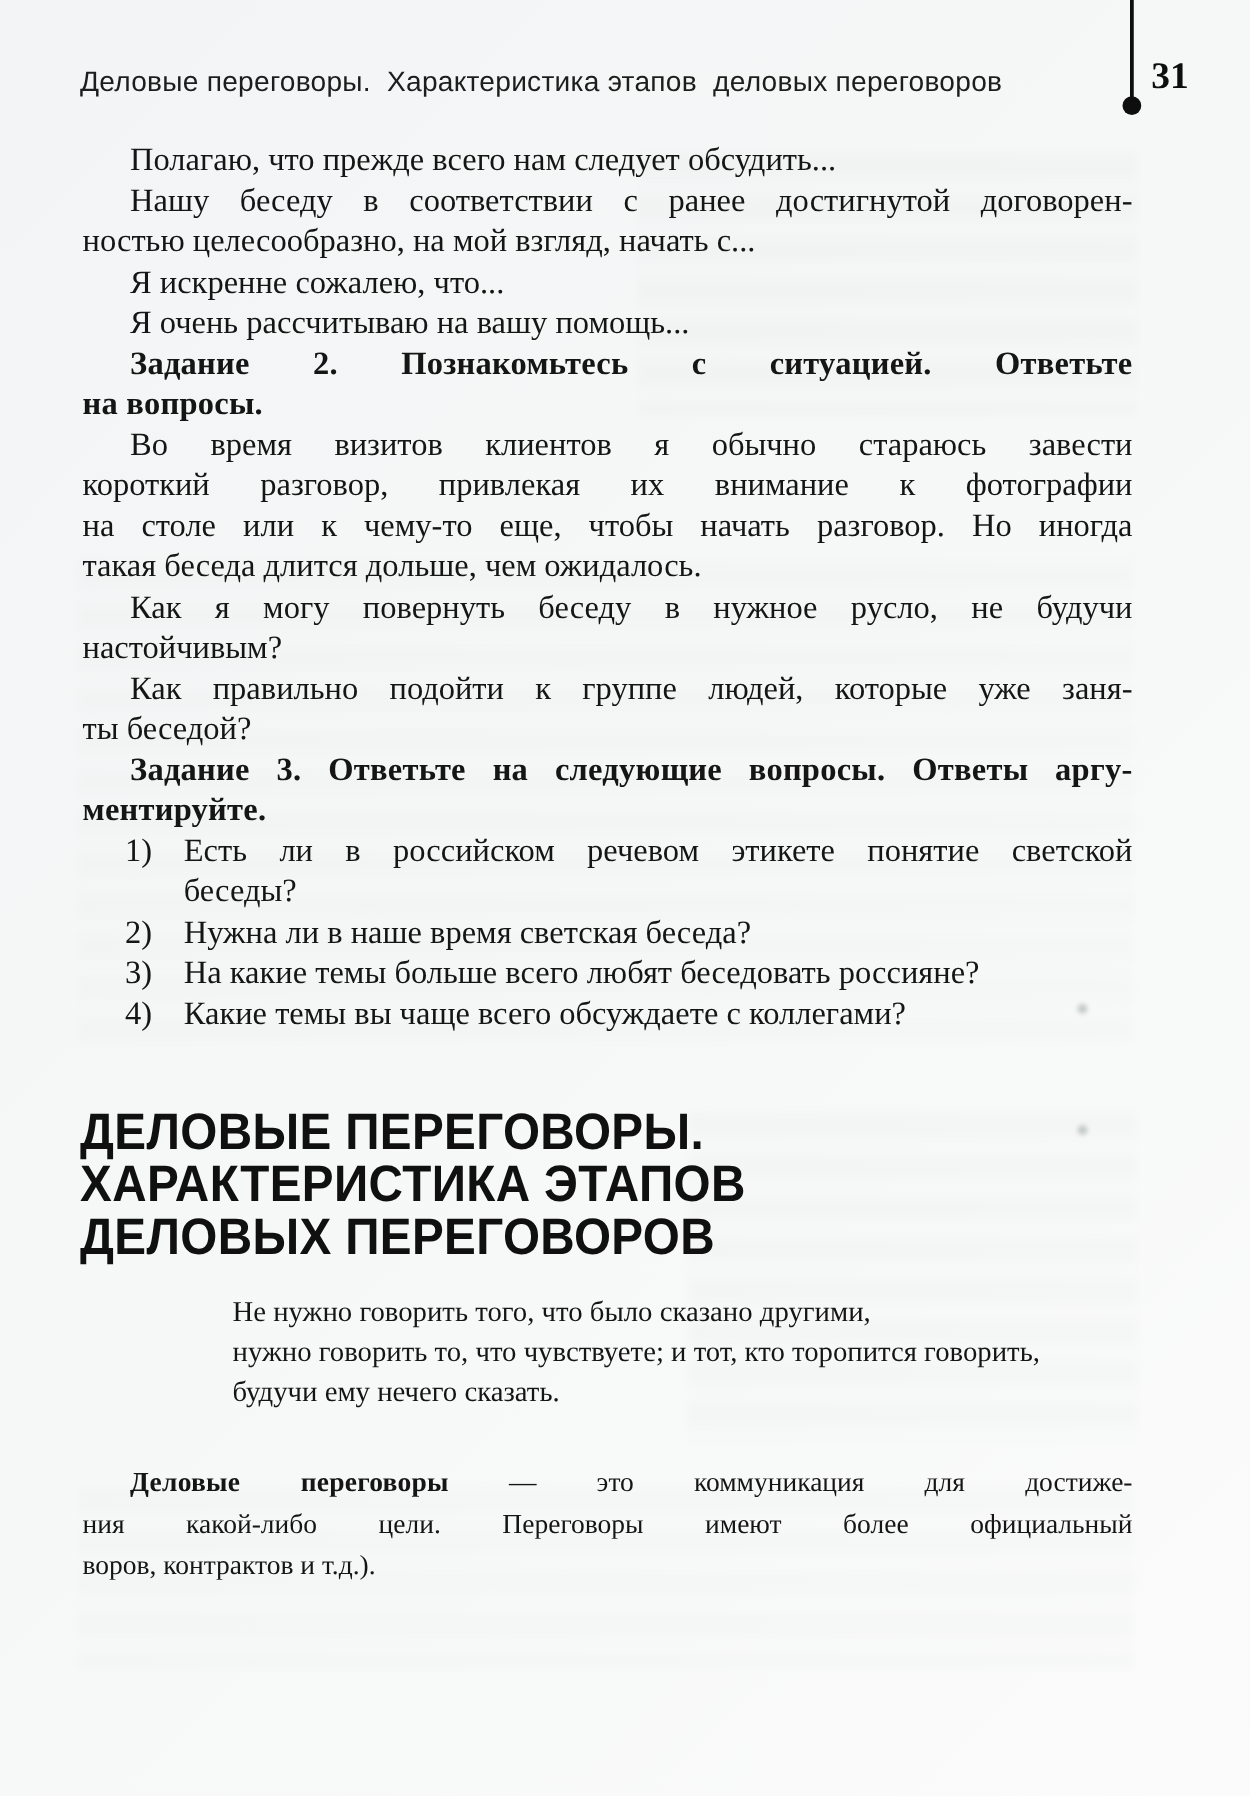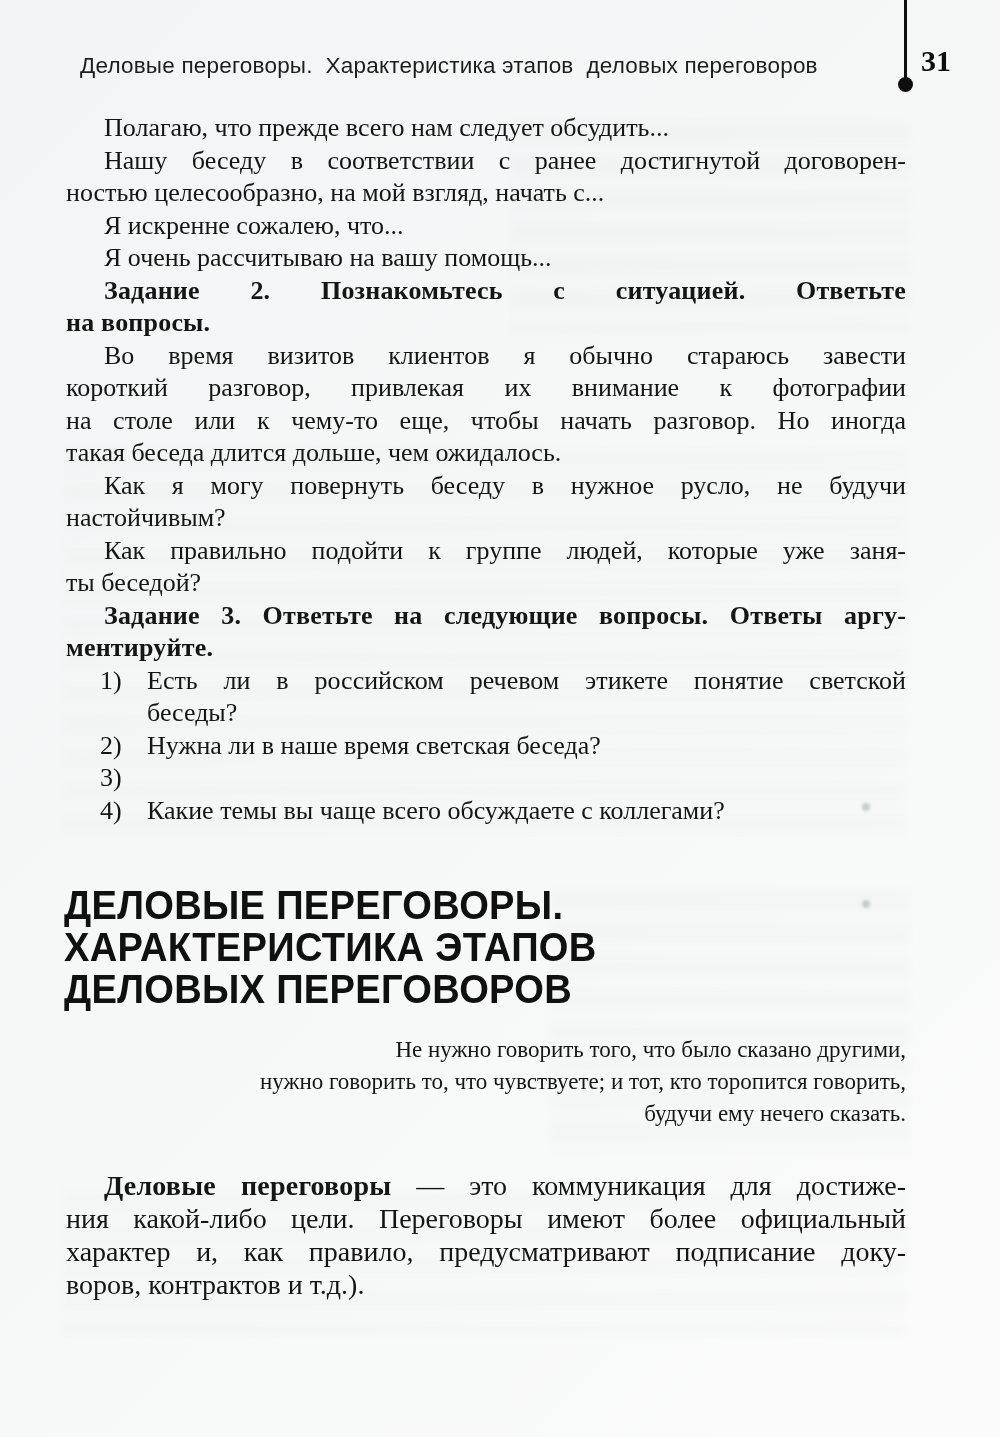--- a/index.html
+++ b/index.html
@@ -9,21 +9,21 @@
     margin:0 auto;
     background:linear-gradient(135deg,#f3f4f5 0%,#f6f7f7 45%,#fafbfa 100%);
     overflow:hidden;
     color:#161616;
   }
   
   .running-head{
     position:absolute;left:64px;top:52px;width:830px;
     font-family:"Liberation Sans","DejaVu Sans",sans-serif;
     font-size:22.5px;line-height:28px;color:#1d1d1d;
-    white-space:pre;letter-spacing:0.2px;margin-left:16px;
+    white-space:pre;letter-spacing:0.2px;
   }
   .head-rule{
     position:absolute;left:904px;top:0;width:3px;height:84px;
     background:#0e0e0e;
   }
   .head-rule-dot{
     position:absolute;left:898px;top:77px;width:15px;height:15px;
     border-radius:50%;background:#0e0e0e;
   }
   .page-number{
@@ -50,28 +50,28 @@
     font-family:"Liberation Sans","DejaVu Sans",sans-serif;
     font-weight:bold;font-size:41px;line-height:42px;color:#101010;
     transform:scaleX(0.93);transform-origin:0 0;
     letter-spacing:0.3px;
   }
   
   .epigraph{
     position:absolute;left:186px;top:1034px;width:720px;
     font-family:"Liberation Serif","DejaVu Serif",serif;
     font-size:23px;line-height:32px;color:#151515;
-    text-align:right;
+    text-align:left;
   }
   .epigraph-author{font-style:italic;margin-top:1px;}
   
   .definition-block{
     position:absolute;left:66px;top:1169px;width:840px;
     font-family:"Liberation Serif","DejaVu Serif",serif;
-    font-size:28px;line-height:33px;color:#151515;
+    font-size:22px;line-height:33px;color:#151515;
   }
   .definition-block .line{min-height:33px;}
   
   .bleed{
     position:absolute;pointer-events:none;
     background:repeating-linear-gradient(
       180deg,
       rgba(120,140,135,0.0) 0px,rgba(120,140,135,0.28) 9px,
       rgba(120,140,135,0.28) 21px,rgba(120,140,135,0.0) 33px);
     filter:blur(3px);
@@ -120,21 +120,21 @@
     <div class="line q-line j">
       <span class="q-num">1)</span><span>Есть ли в российском речевом этикете понятие светской</span>
     </div>
     <div class="line q-line">
       <span>беседы?</span>
     </div>
     <div class="line q-line">
       <span class="q-num">2)</span><span>Нужна ли в наше время светская беседа?</span>
     </div>
     <div class="line q-line">
-      <span class="q-num">3)</span>
+      <span class="q-num">3)</span><span>На какие темы больше всего любят беседовать россияне?</span>
     </div>
     <div class="line q-line">
       <span class="q-num">4)</span><span>Какие темы вы чаще всего обсуждаете с коллегами?</span>
     </div>
   </div>
 
   <div class="section-heading">
     <div>ДЕЛОВЫЕ ПЕРЕГОВОРЫ.</div>
     <div>ХАРАКТЕРИСТИКА ЭТАПОВ</div>
     <div>ДЕЛОВЫХ ПЕРЕГОВОРОВ</div>
@@ -144,17 +144,16 @@
     <div>Не нужно говорить того, что было сказано другими,</div>
     <div>нужно говорить то, что чувствуете; и тот, кто торопится говорить,</div>
     <div>будучи ему нечего сказать.</div>
   </div>
 
   <div class="definition-block">
     <div class="line indent j">
       <span class="b">Деловые переговоры</span><span> — это коммуникация для достиже-</span>
     </div>
     <div class="line j">ния какой-либо цели. Переговоры имеют более официальный</div>
-    <div class="line j">характер и, как правило, предусматривают подписание доку-</div>
     <div class="line">воров, контрактов и т.д.).</div>
   </div>
 
 </div>
 
 </body></html>

